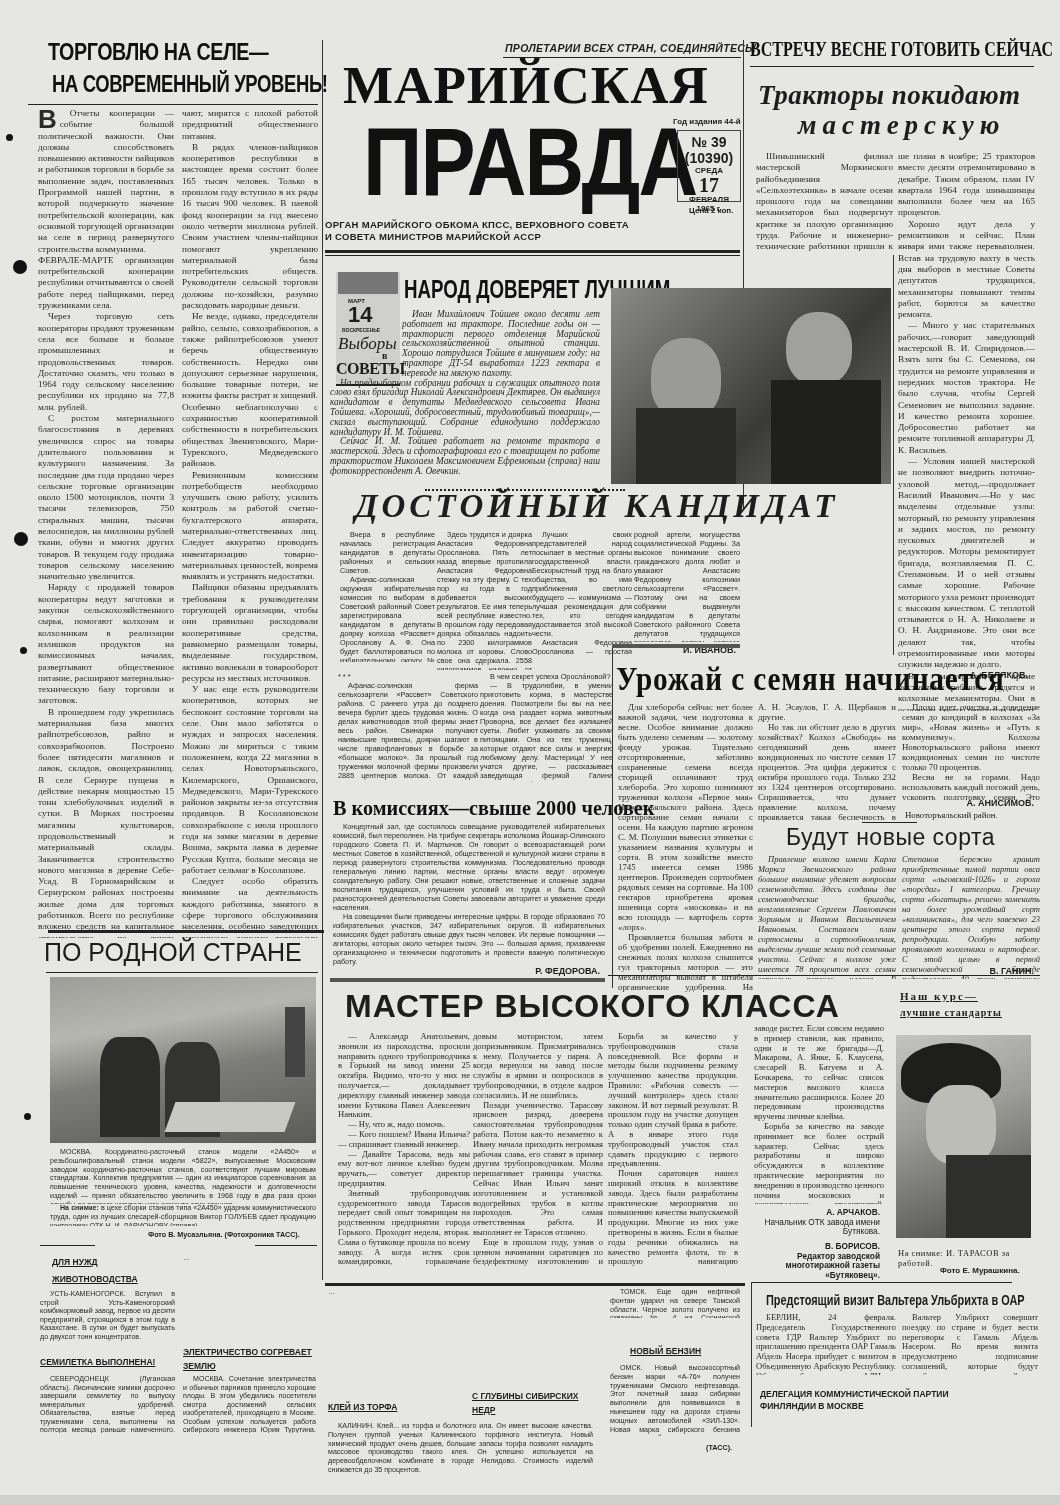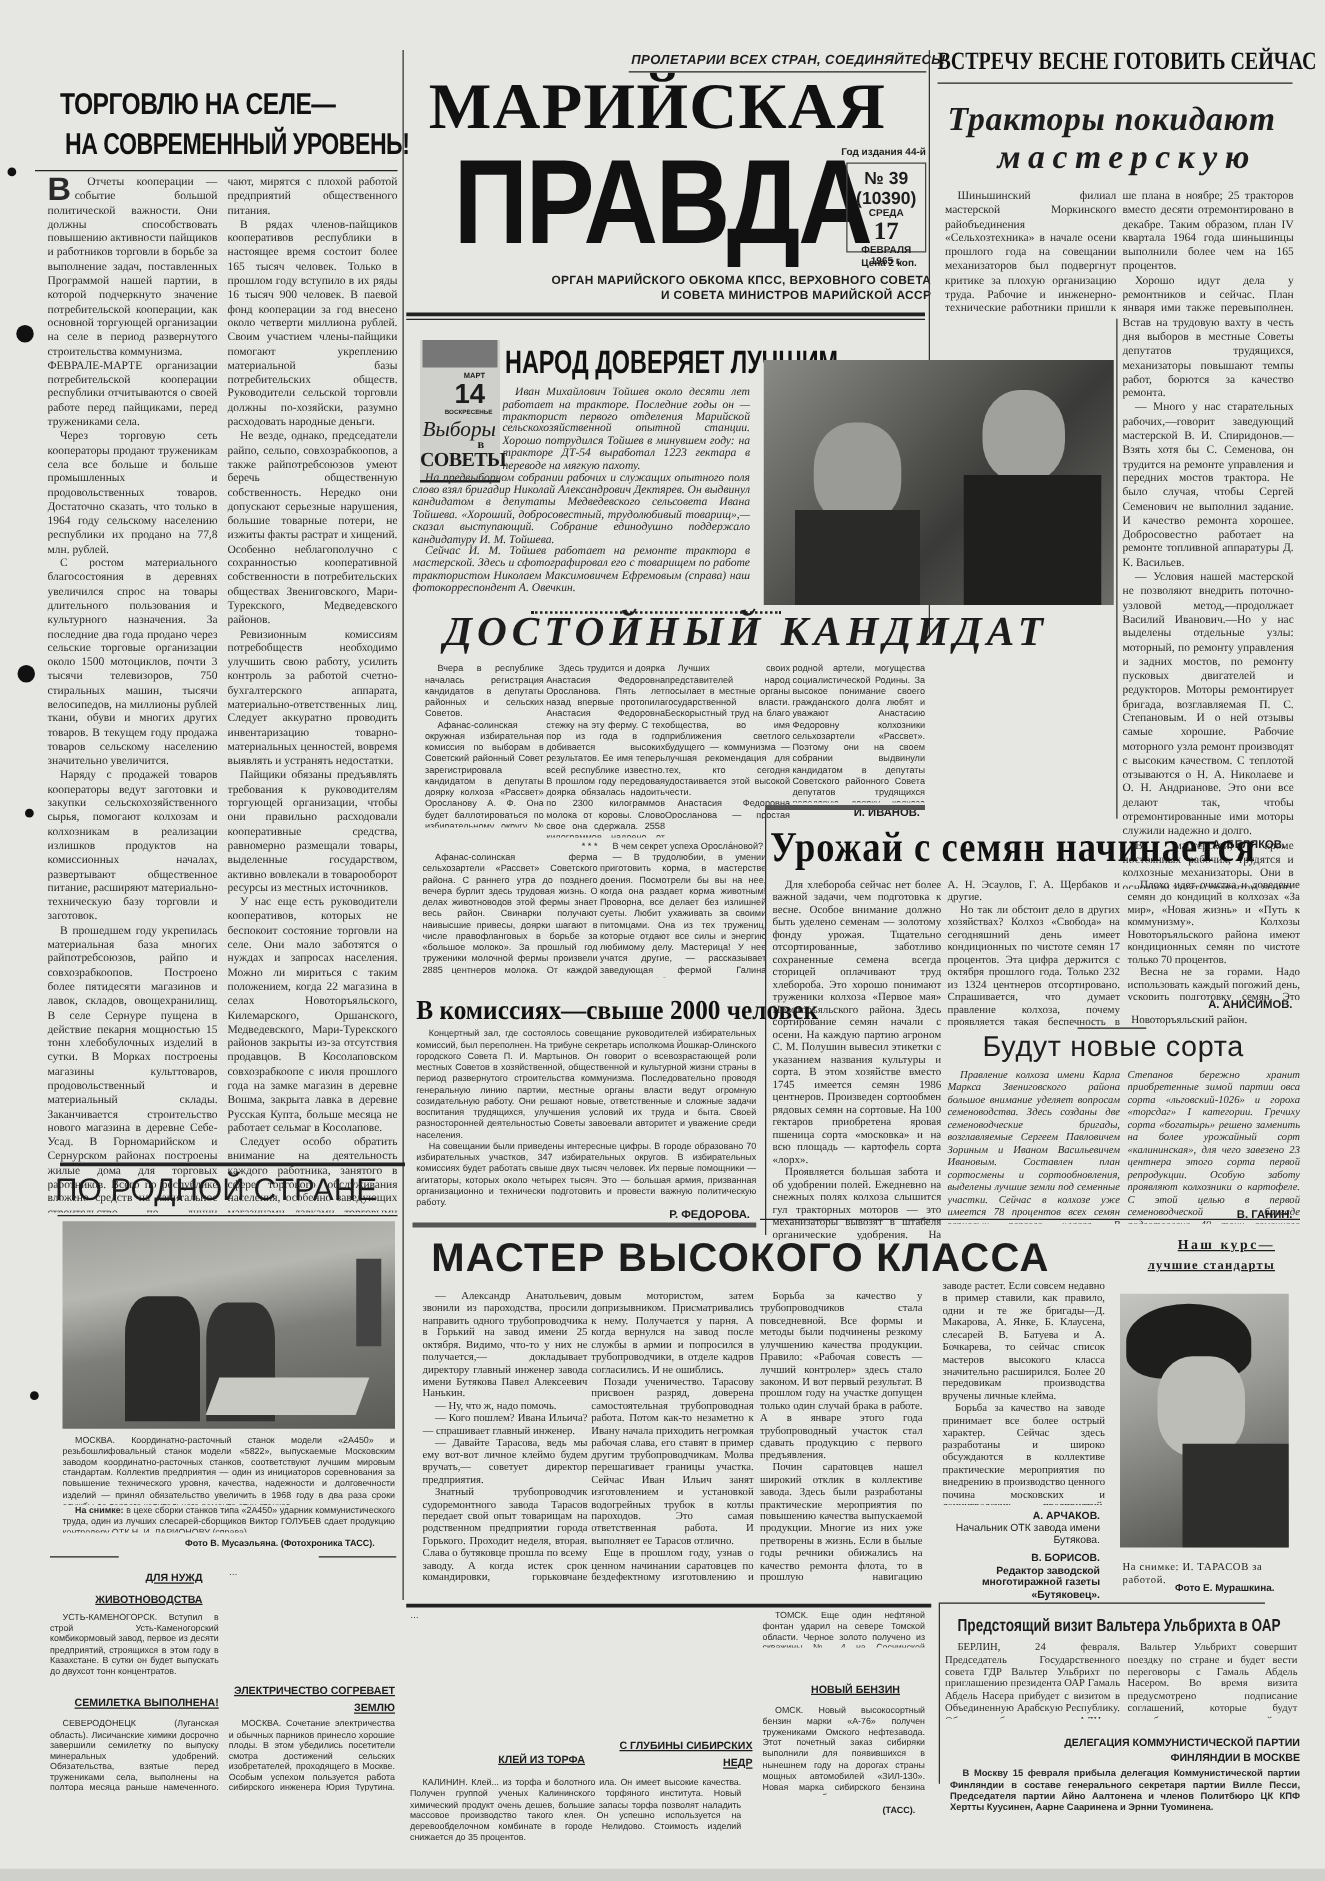--- a/index.html
+++ b/index.html
@@ -10,35 +10,35 @@
   .vr{position:absolute;background:#333;width:1px;}
   .head-big{font-family:"Liberation Sans",sans-serif;font-weight:bold;color:#111;white-space:nowrap;}
   .body-text{font-size:9.2px;line-height:11.3px;text-align:justify;color:#2a2a2a;overflow:hidden;}
   .body-text p{margin:0;text-indent:10px;}
   .italic{font-style:italic;}
   .sans{font-family:"Liberation Sans",sans-serif;}
   .photo{position:absolute;background:#555;overflow:hidden;}
   .sig{font-family:"Liberation Sans",sans-serif;font-weight:bold;font-size:9px;text-align:right;}
   .ul{text-decoration:underline;}
   .dropcap{float:left;font-family:"Liberation Sans",sans-serif;font-weight:bold;font-size:26px;line-height:22px;margin-right:3px;}
-  .center{text-align:right;}
+  .center{text-align:left;}
   .punch{position:absolute;width:14px;height:14px;border-radius:50%;background:#111;}
 </style>
 </head>
 <body>
 
 <div class="page">
 
   <div class="punch" style="left:6px;top:134px;width:7px;height:7px;"></div>
   <div class="punch" style="left:13px;top:260px;"></div>
   <div class="punch" style="left:14px;top:532px;"></div>
   <div class="punch" style="left:20px;top:647px;width:7px;height:7px;"></div>
   <div class="punch" style="left:24px;top:1113px;width:7px;height:7px;"></div>
 
-  <div class="abs" style="left:38px;top:38px;width:282px;height:900px;margin-top:32px;">
+  <div class="abs" style="left:38px;top:38px;width:282px;height:900px;">
     <div class="abs head-big" style="left:10px;top:0;font-size:24px;letter-spacing:-0.5px;transform:scaleX(0.82);transform-origin:left top;">ТОРГОВЛЮ НА СЕЛЕ—</div>
     <div class="abs head-big" style="left:14px;top:32px;font-size:24px;letter-spacing:-0.5px;transform:scaleX(0.77);transform-origin:left top;">НА СОВРЕМЕННЫЙ УРОВЕНЬ!</div>
     <div class="hr" style="left:-10px;top:66px;width:290px;height:1px;"></div>
 
     <div class="abs body-text" style="left:0;top:70px;width:136px;height:830px;">
       <span class="dropcap">В</span>
       <p>Отчеты кооперации — событие большой политической важности. Они должны способствовать повышению активности пайщиков и работников торговли в борьбе за выполнение задач, поставленных Программой нашей партии, в которой подчеркнуто значение потребительской кооперации, как основной торгующей организации на селе в период развернутого строительства коммунизма.</p>
       <p style="text-indent:0">ФЕВРАЛЕ-МАРТЕ организации потребительской кооперации республики отчитываются о своей работе перед пайщиками, перед тружениками села.</p>
       <p>Через торговую сеть кооператоры продают труженикам села все больше и больше промышленных и продовольственных товаров. Достаточно сказать, что только в 1964 году сельскому населению республики их продано на 77,8 млн. рублей.</p>
       <p>С ростом материального благосостояния в деревнях увеличился спрос на товары длительного пользования и культурного назначения. За последние два года продано через сельские торговые организации около 1500 мотоциклов, почти 3 тысячи телевизоров, 750 стиральных машин, тысячи велосипедов, на миллионы рублей ткани, обуви и многих других товаров. В текущем году продажа товаров сельскому населению значительно увеличится.</p>
@@ -294,18 +294,15 @@
   <div class="abs body-text" style="left:756px;top:1313px;width:140px;height:62px;font-size:8.5px;line-height:9.8px;">
     <p>БЕРЛИН, 24 февраля. Председатель Государственного совета ГДР Вальтер Ульбрихт по приглашению президента ОАР Гамаль Абдель Насера прибудет с визитом в Объединенную Арабскую Республику. Об этом сообщило агентство АДН.</p>
   </div>
   <div class="abs body-text" style="left:902px;top:1313px;width:136px;height:62px;font-size:8.5px;line-height:9.8px;">
     <p>Вальтер Ульбрихт совершит поездку по стране и будет вести переговоры с Гамаль Абдель Насером. Во время визита предусмотрено подписание соглашений, которые будут способствовать дальнейшему укреплению дружбы и сотрудничества между ГДР и ОАР.</p>
   </div>
   <div class="abs sans center" style="left:760px;top:1388px;width:280px;font-size:8.5px;font-weight:bold;line-height:12px;">
     <div>ДЕЛЕГАЦИЯ КОММУНИСТИЧЕСКОЙ ПАРТИИ</div>
     <div>ФИНЛЯНДИИ В МОСКВЕ</div>
   </div>
-  <div class="abs body-text sans" style="left:760px;top:1414px;width:280px;height:40px;font-size:7.5px;line-height:9px;font-weight:bold;">
-    <p>В Москву 15 февраля прибыла делегация Коммунистической партии Финляндии в составе генерального секретаря партии Вилле Песси, Председателя партии Айно Аалтонена и членов Политбюро ЦК КПФ Хертты Куусинен, Аарне Сааринена и Эрнни Туоминена.</p>
-  </div>
 
   <div class="hr" style="left:0;top:1495px;width:1060px;height:10px;background:#cfcfcc;"></div>
 </div>
 
 </body></html>

